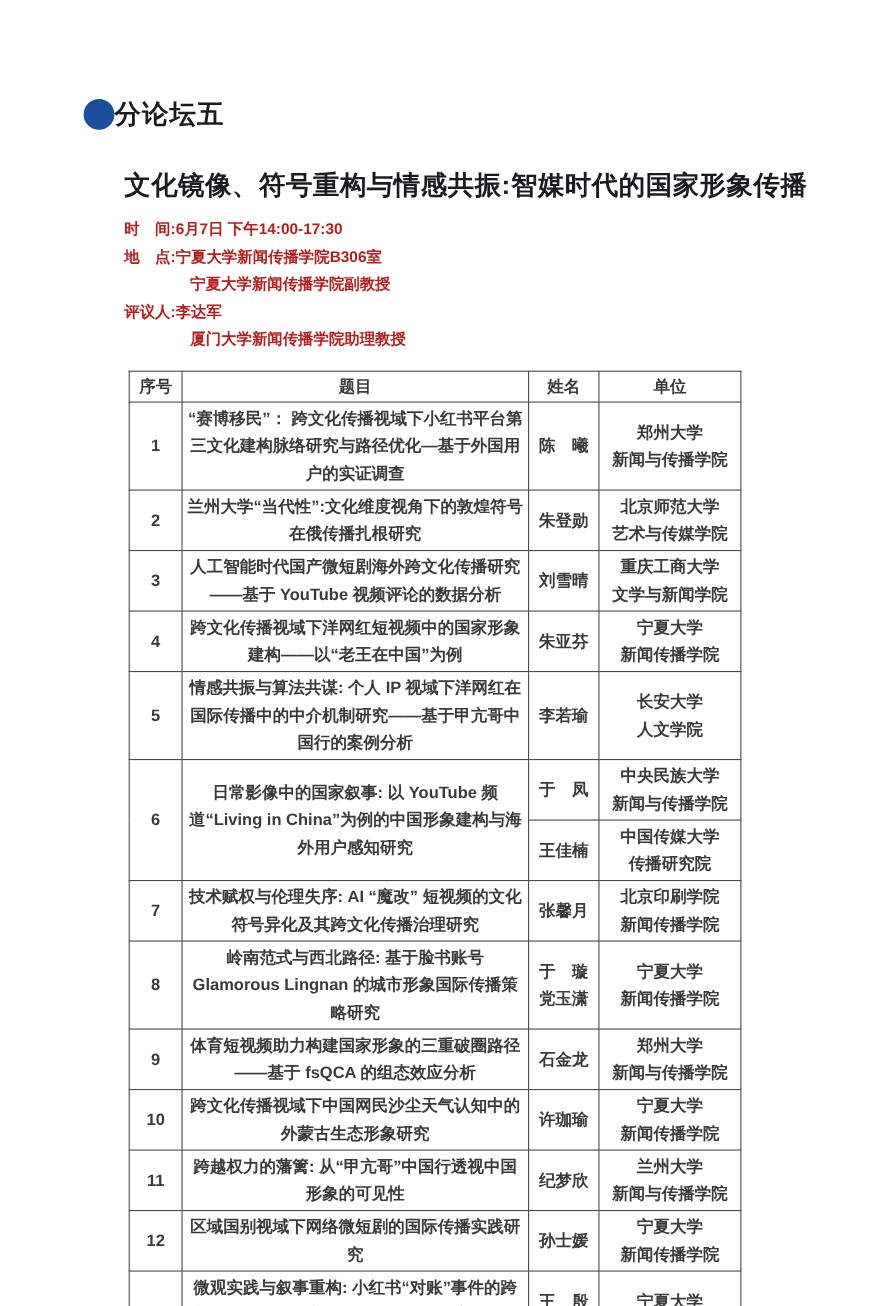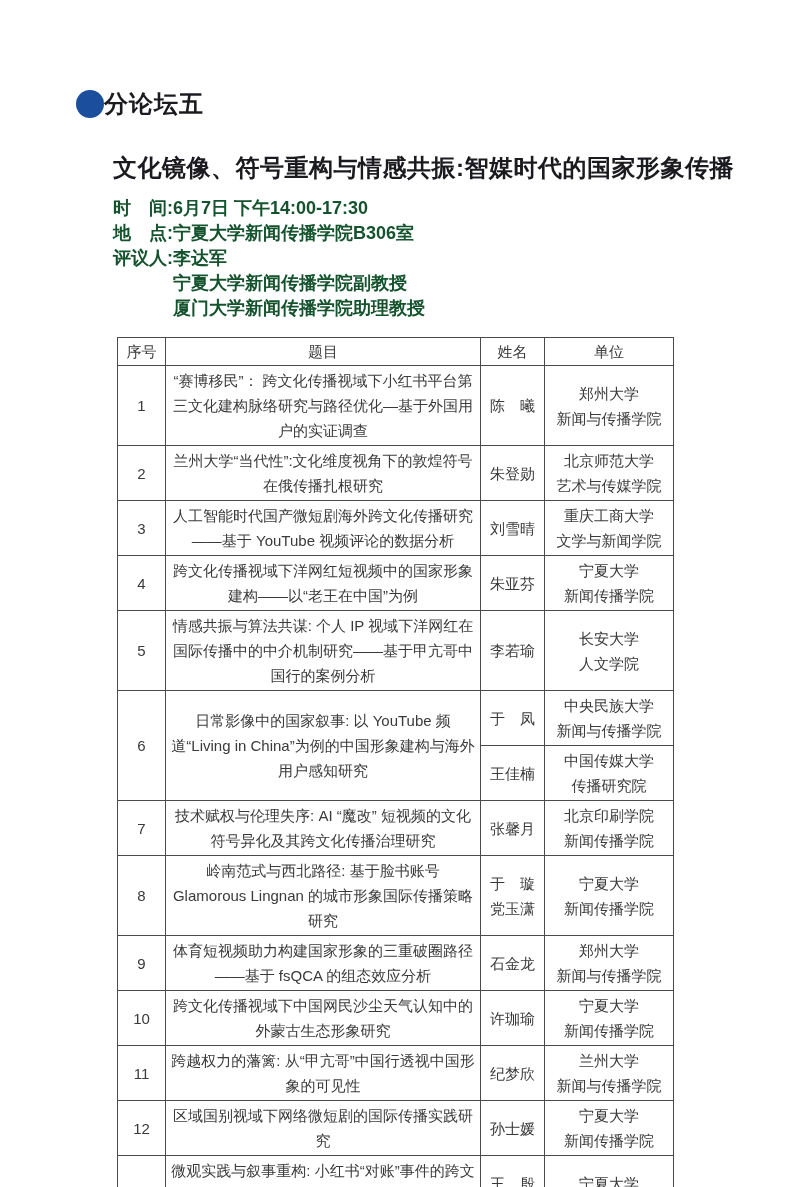--- a/index.html
+++ b/index.html
@@ -44,44 +44,44 @@
     font-weight: 700;
     color: #1a1a1f;
     letter-spacing: 0.5px;
     white-space: nowrap;
   }
   
   .meta {
     margin: 12px 0 0 37px;
   }
   .meta-line {
-    font-size: 18px;
+    font-size: 14px;
     font-weight: 700;
     line-height: 25px;
-    color: #14532d;
+    color: #b91c1c;
   }
   .meta-line.indent {
     padding-left: 60px;
   }
   
   table.program {
     border-collapse: collapse;
     margin: 16px 0 0 41px;
     width: 556px;
     table-layout: fixed;
   }
   table.program th,
   table.program td {
     border: 1px solid #4a4a4a;
     text-align: center;
     vertical-align: middle;
     font-size: 15px;
     line-height: 25px;
     color: #3a3a3a;
-    font-weight: 400;
+    font-weight: 700;
     padding: 2px 3px;
   }
   table.program th {
     height: 25px;
     padding: 1px 2px;
   }
   col.c-no   { width: 48px; }
   col.c-ti   { width: 315px; }
   col.c-na   { width: 64px; }
   col.c-un   { width: 129px; }
@@ -99,22 +99,22 @@
   <div class="section-row">
     <span class="bullet" style="background: rgb(27, 79, 158);"></span>
     <span class="section-label">分论坛五</span>
   </div>
 
   <div class="forum-title">文化镜像、符号重构与情感共振:智媒时代的国家形象传播</div>
 
   <div class="meta">
     <div class="meta-line">时　间:6月7日 下午14:00-17:30</div>
     <div class="meta-line">地　点:宁夏大学新闻传播学院B306室</div>
+    <div class="meta-line indent">宁夏大学新闻传播学院副教授</div>
     <div class="meta-line">评议人:李达军</div>
-    <div class="meta-line indent">宁夏大学新闻传播学院副教授</div>
     <div class="meta-line indent">厦门大学新闻传播学院助理教授</div>
   </div>
 
   <table class="program">
     <colgroup>
       <col class="c-no">
         <col class="c-ti">
         <col class="c-na">
         <col class="c-un">
     </colgroup>

